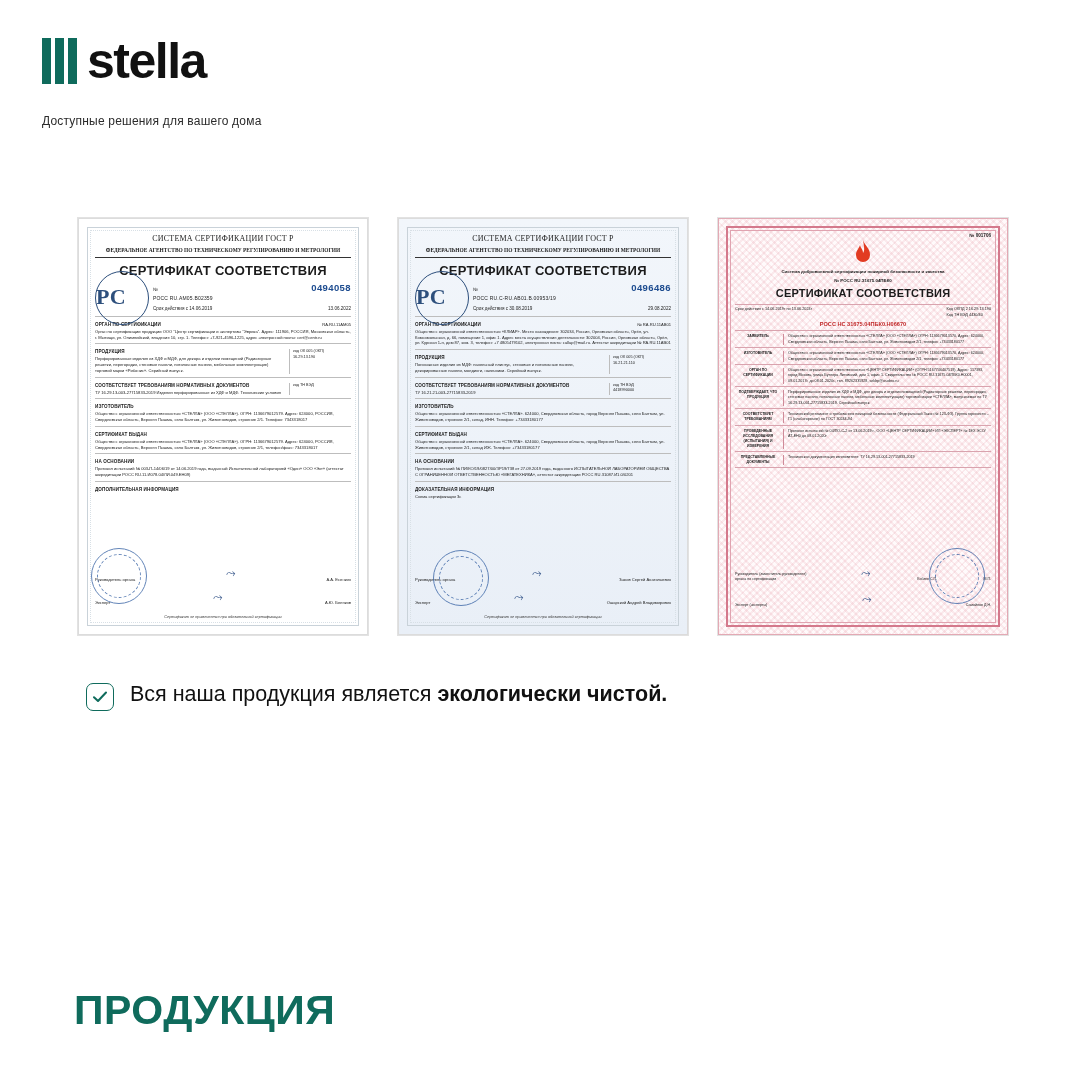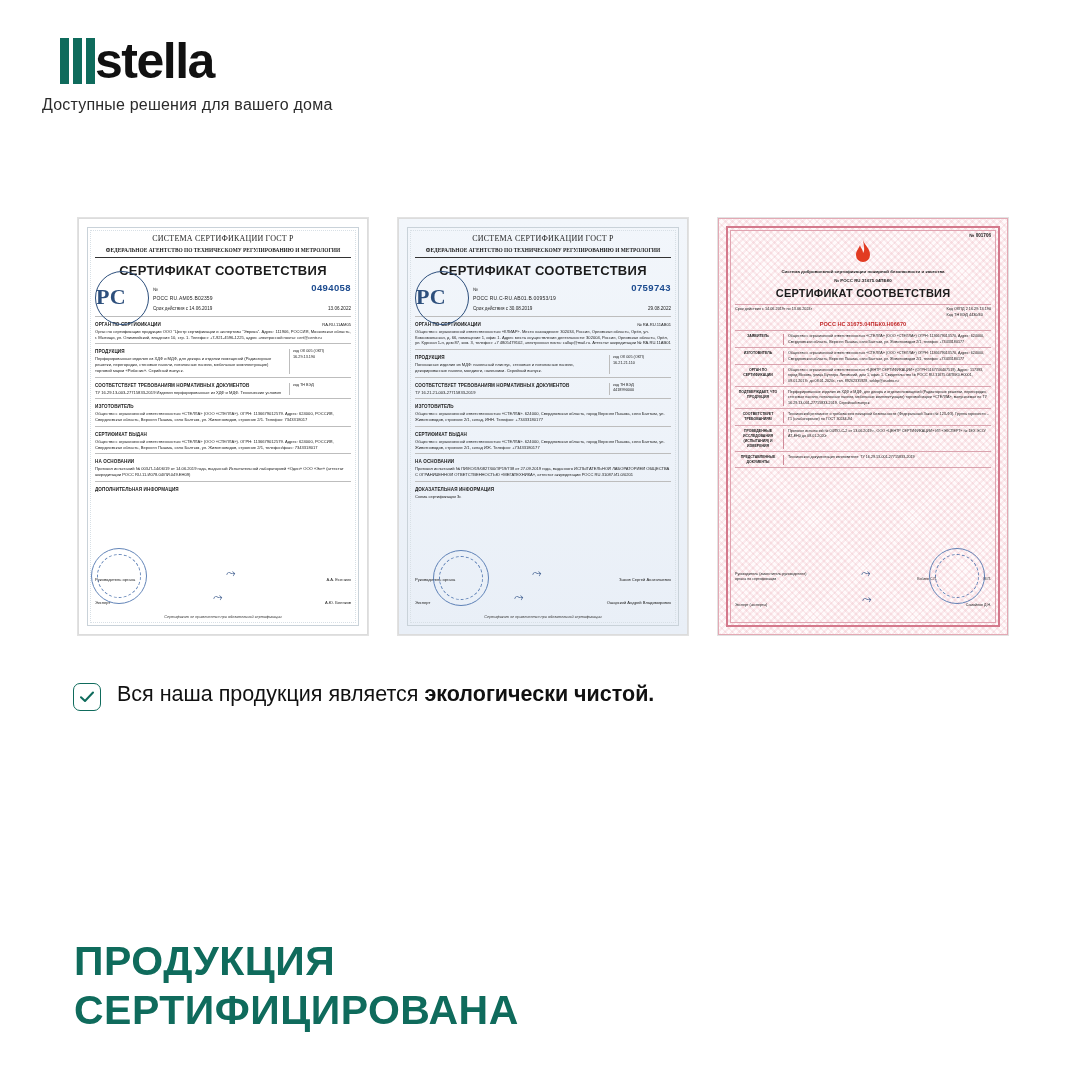--- a/index.html
+++ b/index.html
@@ -18,21 +18,21 @@
   
   .logo-block {
     position: absolute;
     left: 42px;
     top: 36px;
     width: 420px;
   }
   .logo-row {
     display: flex;
     align-items: center;
-    margin-left: 18px;
+    gap: 10px;
   }
   .logo-mark {
     display: flex;
     align-items: flex-end;
     gap: 4px;
     height: 46px;
   }
   .logo-mark i {
     display: block;
     width: 9px;
@@ -43,22 +43,22 @@
   .logo-mark i.b3 { height: 46px; background: #0f6b5c; }
   .logo-word {
     font-size: 50px;
     font-weight: bold;
     letter-spacing: -1.5px;
     color: #111111;
     line-height: 1;
     font-family: "Liberation Sans", sans-serif;
   }
   .logo-tagline {
-    margin-top: 10px;
-    font-size: 16px;
+    margin-top: 28px;
+    font-size: 12px;
     color: #2b2b2b;
     letter-spacing: 0.2px;
   }
 
   
   .certs {
     position: absolute;
     left: 78px;
     top: 218px;
     width: 930px;
@@ -284,21 +284,21 @@
   }
   .f-val {
     flex: 1;
     font-size: 3.7px;
   }
   .f-hr { height: 1px; background: #d9a3ae; margin: 2px 0; }
 
   
   .bullets {
     position: absolute;
-    left: 73px;
+    left: 86px;
     top: 680px;
     width: 930px;
   }
   .bullet {
     display: flex;
     align-items: flex-start;
     gap: 16px;
     margin-bottom: 34px;
   }
   .check {
@@ -448,21 +448,21 @@
       <div class="c-head1">СИСТЕМА СЕРТИФИКАЦИИ ГОСТ Р</div>
       <div class="c-head2">ФЕДЕРАЛЬНОЕ АГЕНТСТВО ПО ТЕХНИЧЕСКОМУ РЕГУЛИРОВАНИЮ И МЕТРОЛОГИИ</div>
       <div class="c-rule"></div>
       <div class="c-title">СЕРТИФИКАТ СООТВЕТСТВИЯ</div>
       <div class="c-emblem">
           <span>РС</span>
         </div>
       <div class="c-topblock">
         <div class="c-row">
           <div class="c-lbl">№</div>
-          <div class="c-num">0759743</div>
+          <div class="c-num">0496486</div>
         </div>
         <div class="c-reg">РОСС RU.С-RU.АВ01.В.00953/19</div>
         <div class="c-row" style="margin-top:4px;">
           <div class="c-lbl">Срок действия с 30.08.2019</div>
           <div class="c-lbl">29.08.2022</div>
         </div>
       </div>
       <div class="hr-thin"></div>
       <div class="sect">
         <div class="c-row">
@@ -621,14 +621,13 @@
       </svg>
     </div>
     <div class="bullet-text"><span>Вся наша продукция является </span><b>экологически чистой.</b></div>
   </div>
 
 
 </div>
 
 <div class="footline">
   <div>ПРОДУКЦИЯ</div>
-  <div>СЕРТИФИЦИРОВАНА</div>
 </div>
 
 </body></html>

